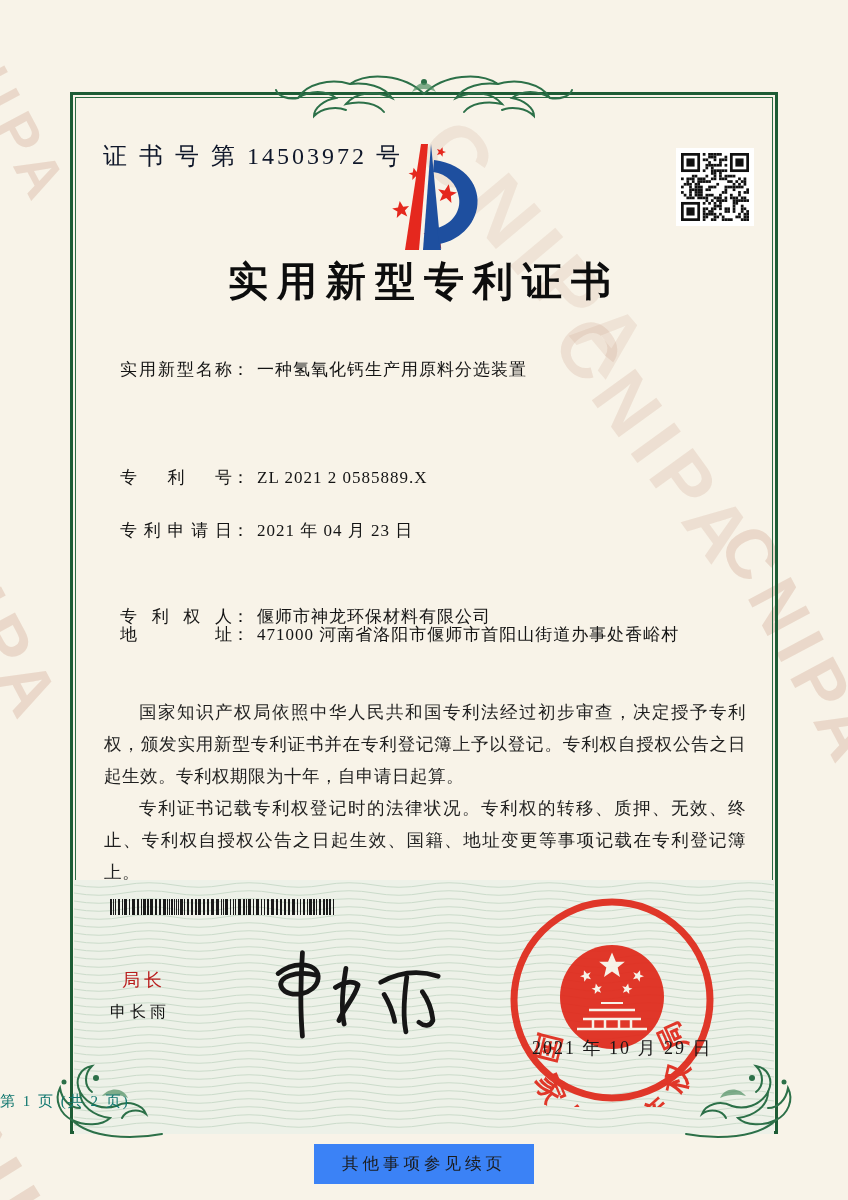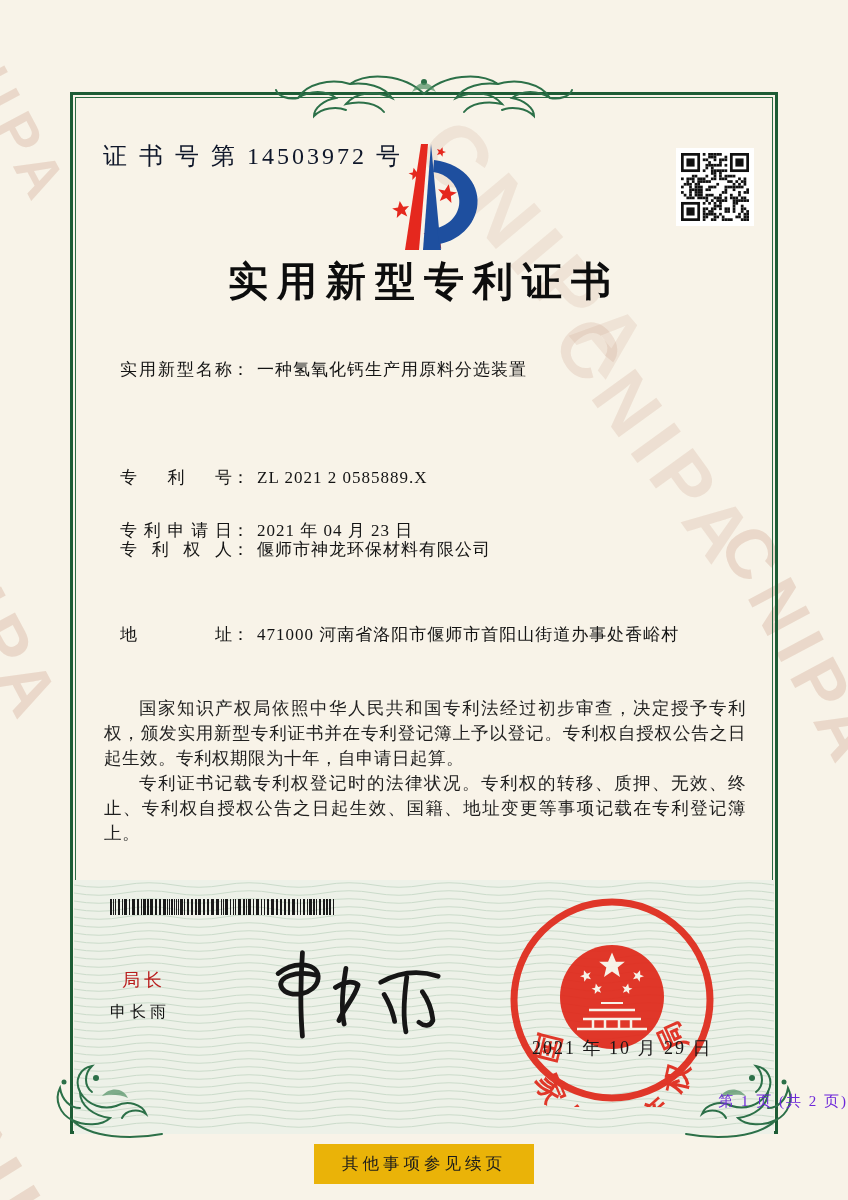--- a/index.html
+++ b/index.html
@@ -29,40 +29,40 @@
 
   .title{position:absolute;left:0;right:0;top:254px;text-align:center;
          font-size:40px;font-weight:bold;color:#0d0d0d;letter-spacing:9px;}
 
   .frow{position:absolute;left:120px;font-size:17px;color:#141414;white-space:nowrap;}
   .flabel{display:inline-block;width:112px;text-align:justify;text-align-last:justify;}
   .fvalue{margin-left:8px;letter-spacing:1px;}
   .fgroup2{position:absolute;left:336px;top:0;white-space:nowrap;}
   .fgroup2 .flabel{width:88px;}
 
-  .paras{position:absolute;left:104px;top:696px;width:642px;font-size:17.5px;line-height:25px;color:#1f1f1f;}
+  .paras{position:absolute;left:104px;top:696px;width:642px;font-size:17.5px;line-height:32px;color:#1f1f1f;}
   .paras p{margin:0;text-indent:2em;text-align:justify;letter-spacing:0.5px;}
 
   .band{position:absolute;left:74px;top:880px;width:700px;height:254px;background:#edf1e8;}
   .band svg{display:block;}
 
   .barcode{position:absolute;left:110px;top:899px;width:228px;height:16px;}
 
   .officer-role{position:absolute;left:122px;top:968px;font-size:18px;color:#b91c1c;
                 font-family:"Liberation Sans","DejaVu Sans",sans-serif;letter-spacing:4px;}
   .officer-name{position:absolute;left:110px;top:1002px;font-size:16px;color:#111;
                 font-family:"Liberation Sans","DejaVu Sans",sans-serif;letter-spacing:4px;}
   .signature{position:absolute;left:252px;top:944px;width:200px;height:100px;}
 
   .seal{position:absolute;left:505px;top:893px;width:214px;height:214px;opacity:0.93;}
   .sealdate{position:absolute;left:532px;top:1036px;font-size:18px;color:#181818;letter-spacing:2px;}
 
-  .pageinfo{position:absolute;left:0;right:0;top:1092px;text-align:right;font-size:15px;color:#6d28d9;letter-spacing:2px;}
+  .pageinfo{position:absolute;left:0;right:0;top:1092px;text-align:left;font-size:15px;color:#0f766e;letter-spacing:2px;}
   .contnote{position:absolute;left:0;right:0;top:1144px;text-align:center;}
-  .contnote span{display:inline-block;background:#eab308;padding:9px 28px;font-size:16.5px;color:#1b1b1b;letter-spacing:4px;}
+  .contnote span{display:inline-block;background:#3b82f6;padding:9px 28px;font-size:16.5px;color:#1b1b1b;letter-spacing:4px;}
 
   .orn{position:absolute;pointer-events:none;}
   .orn-top{left:272px;top:66px;width:304px;height:54px;}
   .orn-bl{left:50px;top:1062px;width:118px;height:86px;}
   .orn-br{left:680px;top:1062px;width:118px;height:86px;transform:scaleX(-1);}
 </style>
 </head>
 <body>
 
 <div class="page">
@@ -397,21 +397,21 @@
 
   <div class="frow" style="top:358px">
     <span class="flabel">实用新型名称</span><span>：</span><span class="fvalue">一种氢氧化钙生产用原料分选装置</span>
   </div>
   <div class="frow" style="top:466px">
     <span class="flabel">专利号</span><span>：</span><span class="fvalue">ZL 2021 2 0585889.X</span>
   </div>
   <div class="frow" style="top:519px">
     <span class="flabel">专利申请日</span><span>：</span><span class="fvalue">2021 年 04 月 23 日</span>
   </div>
-  <div class="frow" style="top:538px">
+  <div class="frow" style="top:605px">
     <span class="flabel">专利权人</span><span>：</span><span class="fvalue">偃师市神龙环保材料有限公司</span>
   </div>
   <div class="frow" style="top:623px">
     <span class="flabel">地址</span><span>：</span><span class="fvalue">471000 河南省洛阳市偃师市首阳山街道办事处香峪村</span>
   </div>
 
   <div class="paras">
     <p>国家知识产权局依照中华人民共和国专利法经过初步审查，决定授予专利权，颁发实用新型专利证书并在专利登记簿上予以登记。专利权自授权公告之日起生效。专利权期限为十年，自申请日起算。</p>
     <p>专利证书记载专利权登记时的法律状况。专利权的转移、质押、无效、终止、专利权自授权公告之日起生效、国籍、地址变更等事项记载在专利登记簿上。</p>
   </div>

